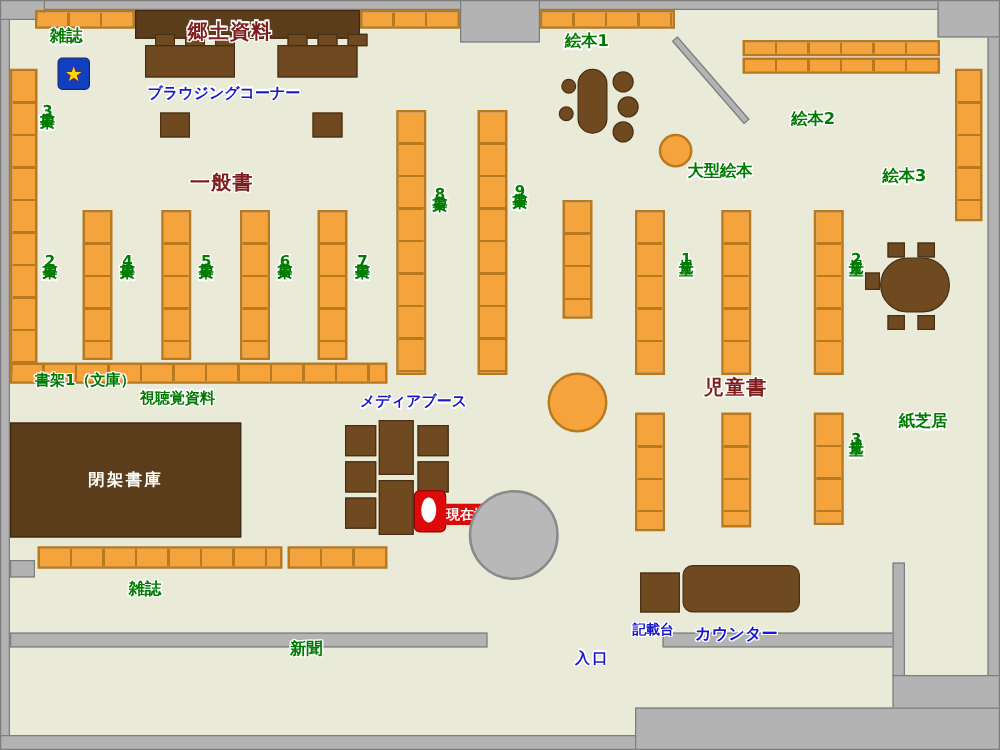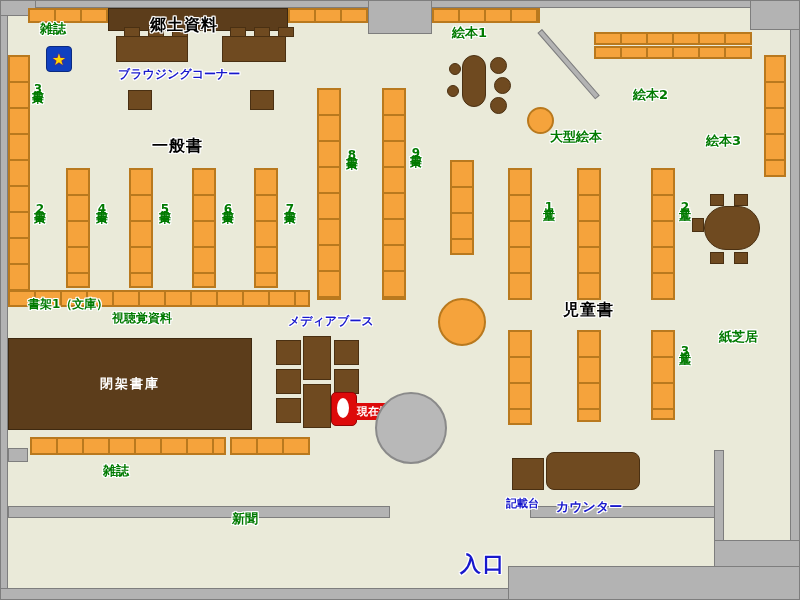--- a/index.html
+++ b/index.html
@@ -10,21 +10,21 @@
   .shelf-v{position:absolute;background:repeating-linear-gradient(180deg,#F5A33C 0 24px,#B9791E 24px 26px);
            border:2px solid #B9791E;box-sizing:border-box;}
   .shelf-h{position:absolute;background:repeating-linear-gradient(90deg,#F5A33C 0 24px,#B9791E 24px 26px);
            border:2px solid #B9791E;box-sizing:border-box;}
   .wood{position:absolute;background:#6F4A20;border:1px solid #4A3012;box-sizing:border-box;}
   .dark{position:absolute;background:#5C3D1B;border:1px solid #3E2910;box-sizing:border-box;}
   .outline{text-shadow:1px 0 #fff,-1px 0 #fff,0 1px #fff,0 -1px #fff,1px 1px #fff,-1px -1px #fff,1px -1px #fff,-1px 1px #fff;}
   .lbl-g{position:absolute;color:#007A00;font-weight:bold;font-size:12px;white-space:nowrap;}
   .lbl-g13{position:absolute;color:#007A00;font-weight:bold;font-size:13px;white-space:nowrap;}
   .lbl-b{position:absolute;color:#1717CC;font-weight:bold;font-size:12px;white-space:nowrap;}
-  .lbl-r{position:absolute;color:#000000;font-weight:bold;font-size:16px;white-space:nowrap;letter-spacing:1px;}
+  .lbl-r{position:absolute;color:#7f1d1d;font-weight:bold;font-size:16px;white-space:nowrap;letter-spacing:1px;}
   .vtext{writing-mode:vertical-rl;text-orientation:upright;letter-spacing:1px;line-height:16px;}
   .circle{position:absolute;border-radius:50%;box-sizing:border-box;}
   .badge{position:absolute;background:#DD0A0A;color:#fff;font-weight:bold;font-size:11px;
          padding:1px 3px;white-space:nowrap;}
   .whitetext{position:absolute;color:#fff;font-weight:bold;font-size:13px;display:flex;
              align-items:center;justify-content:center;letter-spacing:2px;}
 </style>
 </head>
 <body>
 
@@ -88,21 +88,21 @@
   <div class="wood circle" style="left:449px;top:63px;width:12px;height:12px;"></div>
   <div class="wood circle" style="left:447px;top:85px;width:12px;height:12px;"></div>
 
   <div class="wood" style="left:704px;top:206px;width:56px;height:44px;border-radius:22px;"></div>
   <div class="wood" style="left:710px;top:194px;width:14px;height:12px;"></div>
   <div class="wood" style="left:734px;top:194px;width:14px;height:12px;"></div>
   <div class="wood" style="left:710px;top:252px;width:14px;height:12px;"></div>
   <div class="wood" style="left:734px;top:252px;width:14px;height:12px;"></div>
   <div class="wood" style="left:692px;top:218px;width:12px;height:14px;"></div>
 
-  <div class="dark whitetext" style="left:8px;top:338px;width:244px;height:92px;">
+  <div class="dark whitetext" style="left:8px;top:338px;width:185px;height:92px;">
     <span>閉架書庫</span>
   </div>
 
   <div class="wood" style="left:303px;top:336px;width:28px;height:44px;"></div>
   <div class="wood" style="left:303px;top:384px;width:28px;height:44px;"></div>
   <div class="wood" style="left:276px;top:340px;width:25px;height:25px;"></div>
   <div class="wood" style="left:276px;top:369px;width:25px;height:25px;"></div>
   <div class="wood" style="left:276px;top:398px;width:25px;height:25px;"></div>
   <div class="wood" style="left:334px;top:340px;width:25px;height:25px;"></div>
   <div class="wood" style="left:334px;top:369px;width:25px;height:25px;"></div>
@@ -152,16 +152,16 @@
   <div class="lbl-g outline" style="left:28px;top:296px;">書架1（文庫）</div>
   <div class="lbl-g outline" style="left:112px;top:310px;font-family:Liberation Mono, monospace;">視聴覚資料</div>
 
   <div class="lbl-b outline" style="left:288px;top:313px;">メディアブース</div>
 
   <div class="lbl-g13 outline" style="left:103px;top:462px;">雑誌</div>
   <div class="lbl-g13 outline" style="left:232px;top:462px;margin-top:48px;">新聞</div>
 
   <div class="lbl-b outline" style="left:506px;top:496px;font-size:11px;">記載台</div>
   <div class="lbl-b outline" style="left:556px;top:498px;font-size:13px;">カウンター</div>
-  <div class="lbl-b outline" style="left:460px;top:550px;font-size:21px;letter-spacing:2px;">入口</div>
+  <div class="lbl-b outline" style="left:460px;top:518px;font-size:12px;letter-spacing:2px;">入口</div>
 
 
 </div>
 
 </body></html>

